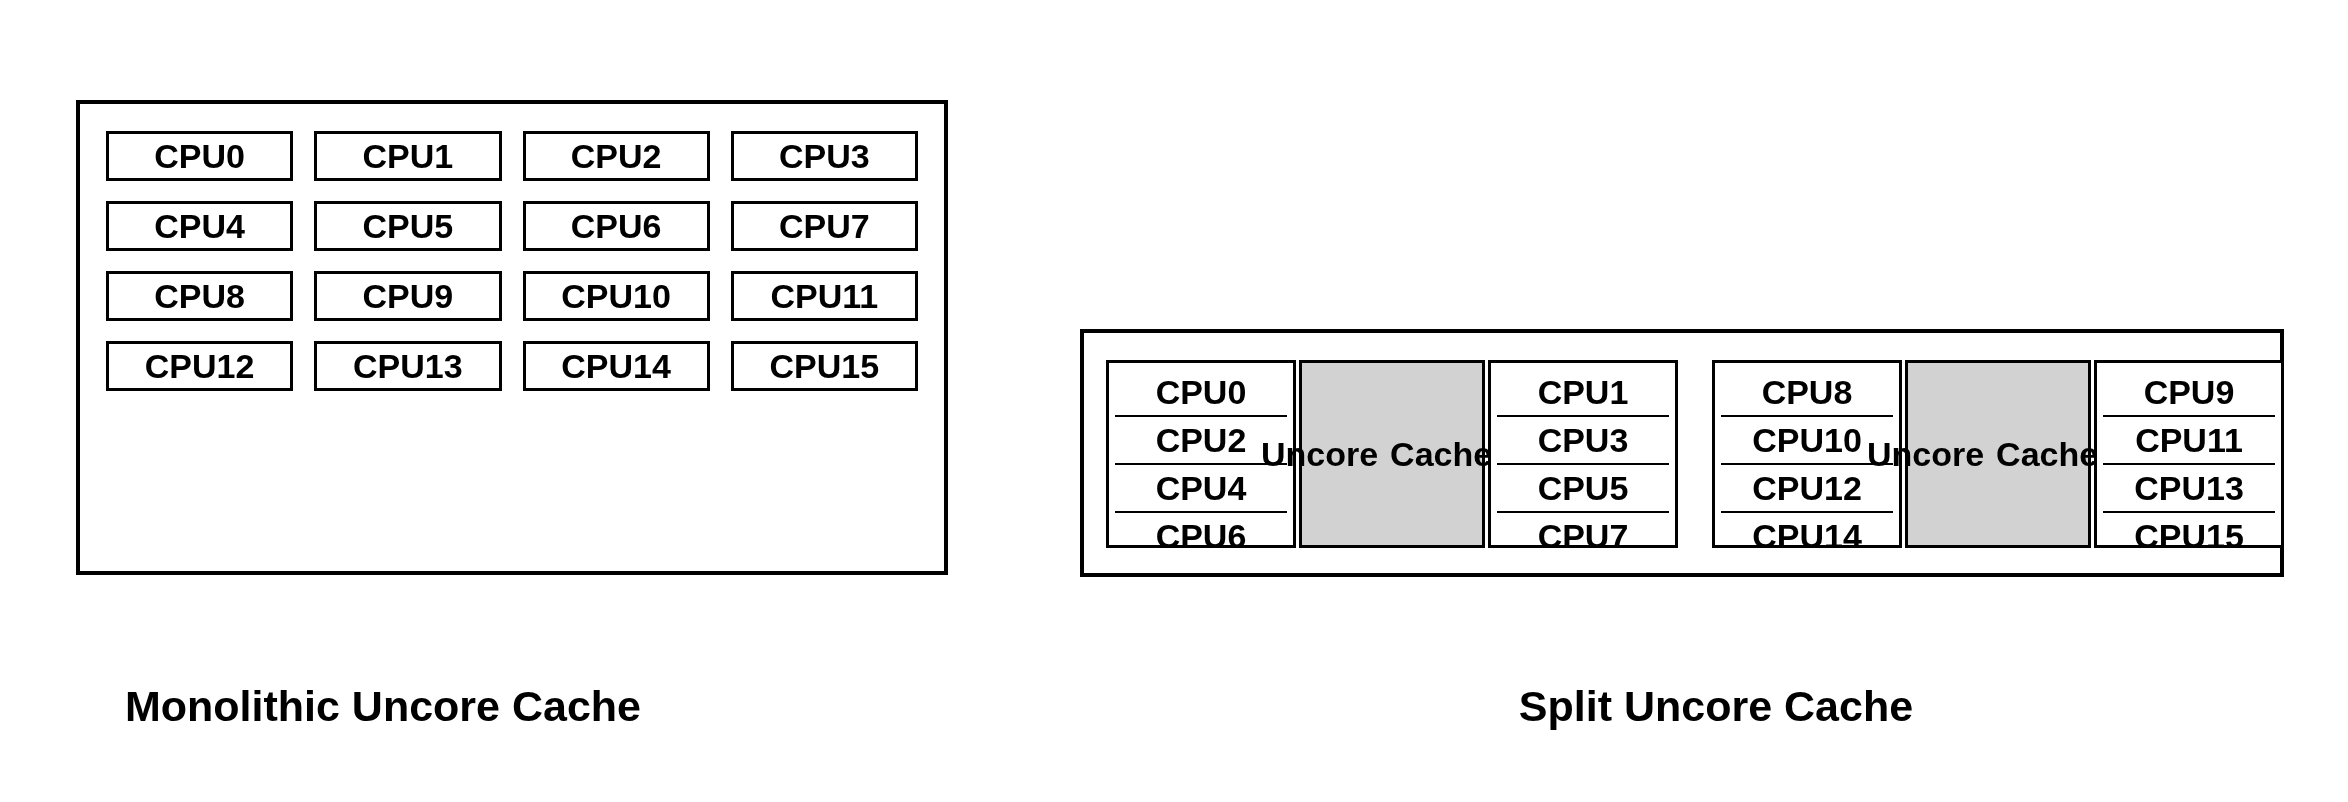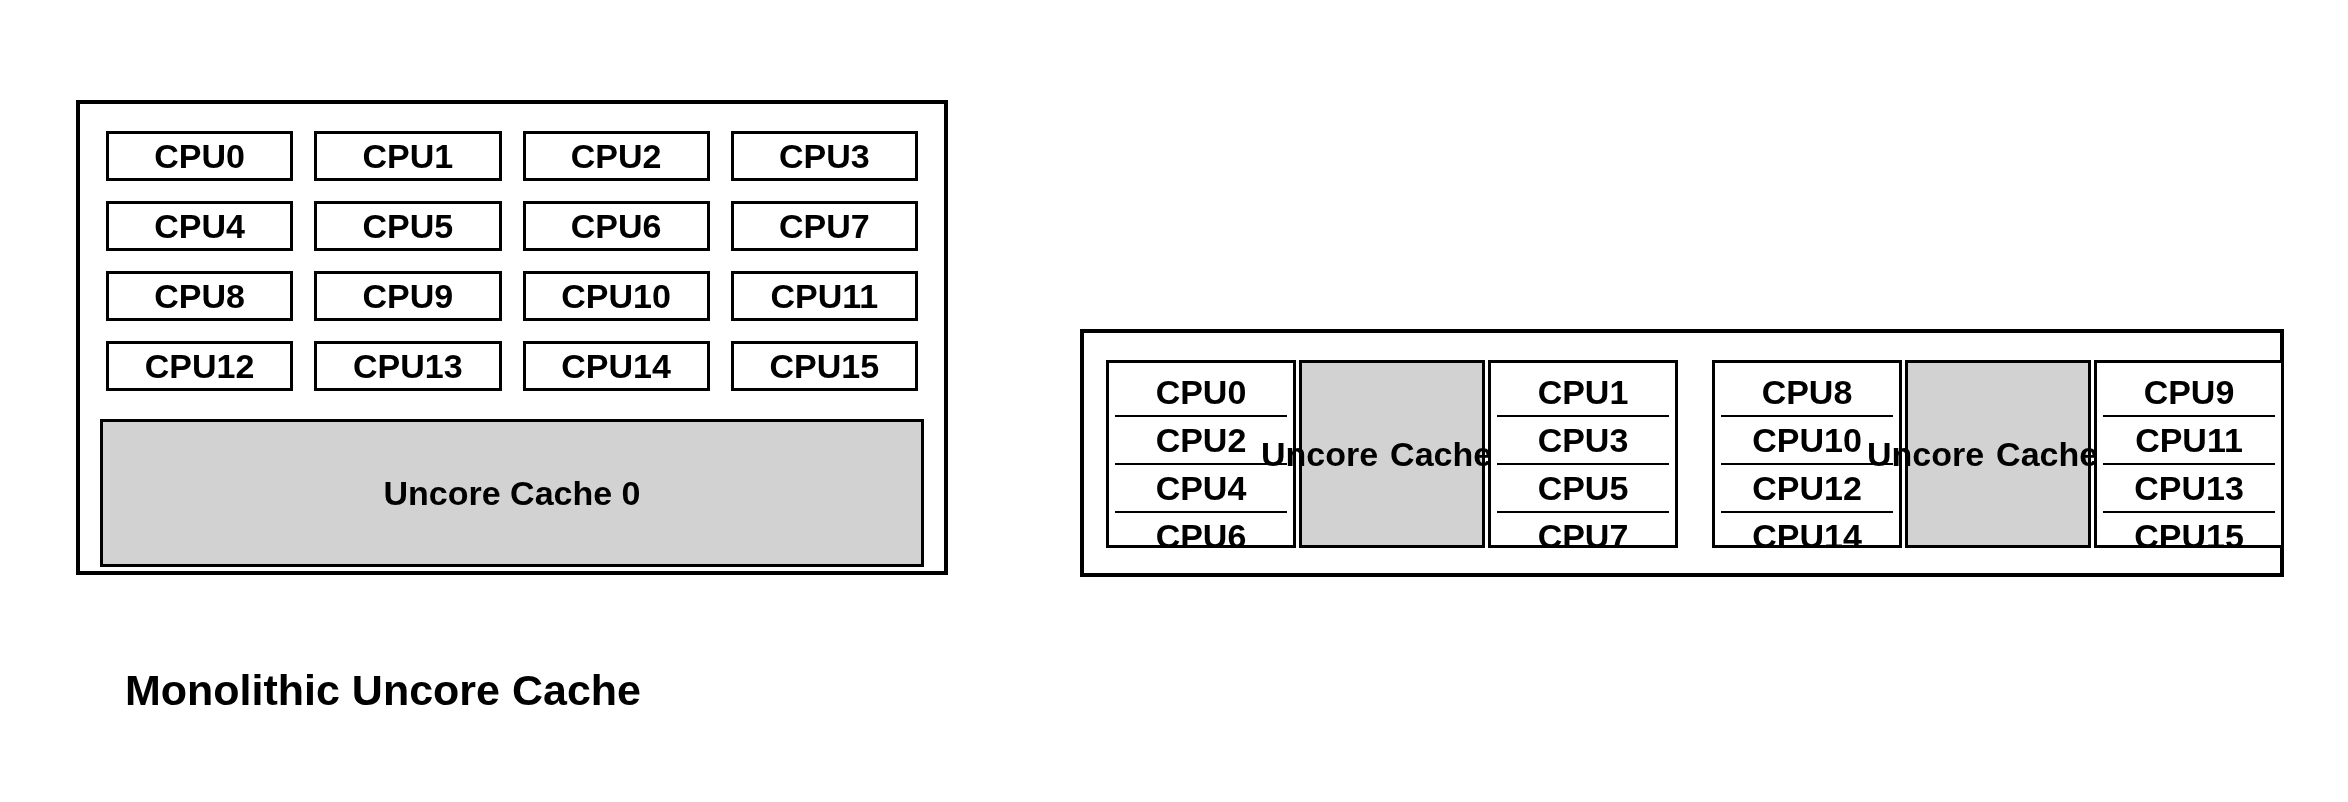--- a/index.html
+++ b/index.html
@@ -92,21 +92,21 @@
     justify-content: center;
     font-weight: bold;
     font-size: 34px;
     line-height: 1.42;
     text-align: center;
   }
 
   
   .caption {
     position: absolute;
-    top: 648px;
+    top: 664px;
     width: 700px;
     text-align: center;
     font-weight: bold;
     font-size: 43px;
     letter-spacing: 0px;
     white-space: nowrap;
   }
   .caption-mono { left: 21px; }   
   .caption-split { left: 1354px; } 
 
@@ -129,21 +129,20 @@
       <div class="cpu-box">CPU7</div>
       <div class="cpu-box">CPU8</div>
       <div class="cpu-box">CPU9</div>
       <div class="cpu-box">CPU10</div>
       <div class="cpu-box">CPU11</div>
       <div class="cpu-box">CPU12</div>
       <div class="cpu-box">CPU13</div>
       <div class="cpu-box">CPU14</div>
       <div class="cpu-box">CPU15</div>
     </div>
-    <div class="mono-cache cache-fill" style="background: rgb(210, 210, 210);">Uncore Cache 0</div>
   </div>
 
   <div class="split-box">
 
     <div class="split-group">
       <div class="cpu-stack">
         <div class="cpu-cell">CPU0</div>
         <div class="cpu-cell">CPU2</div>
         <div class="cpu-cell">CPU4</div>
         <div class="cpu-cell">CPU6</div>
@@ -177,14 +176,15 @@
         <div class="cpu-cell">CPU9</div>
         <div class="cpu-cell">CPU11</div>
         <div class="cpu-cell">CPU13</div>
         <div class="cpu-cell">CPU15</div>
       </div>
     </div>
 
   </div>
 
   <div class="caption caption-mono">Monolithic Uncore Cache</div>
+  <div class="caption caption-split">Split Uncore Cache</div>
 
 </div>
 
 </body></html>

